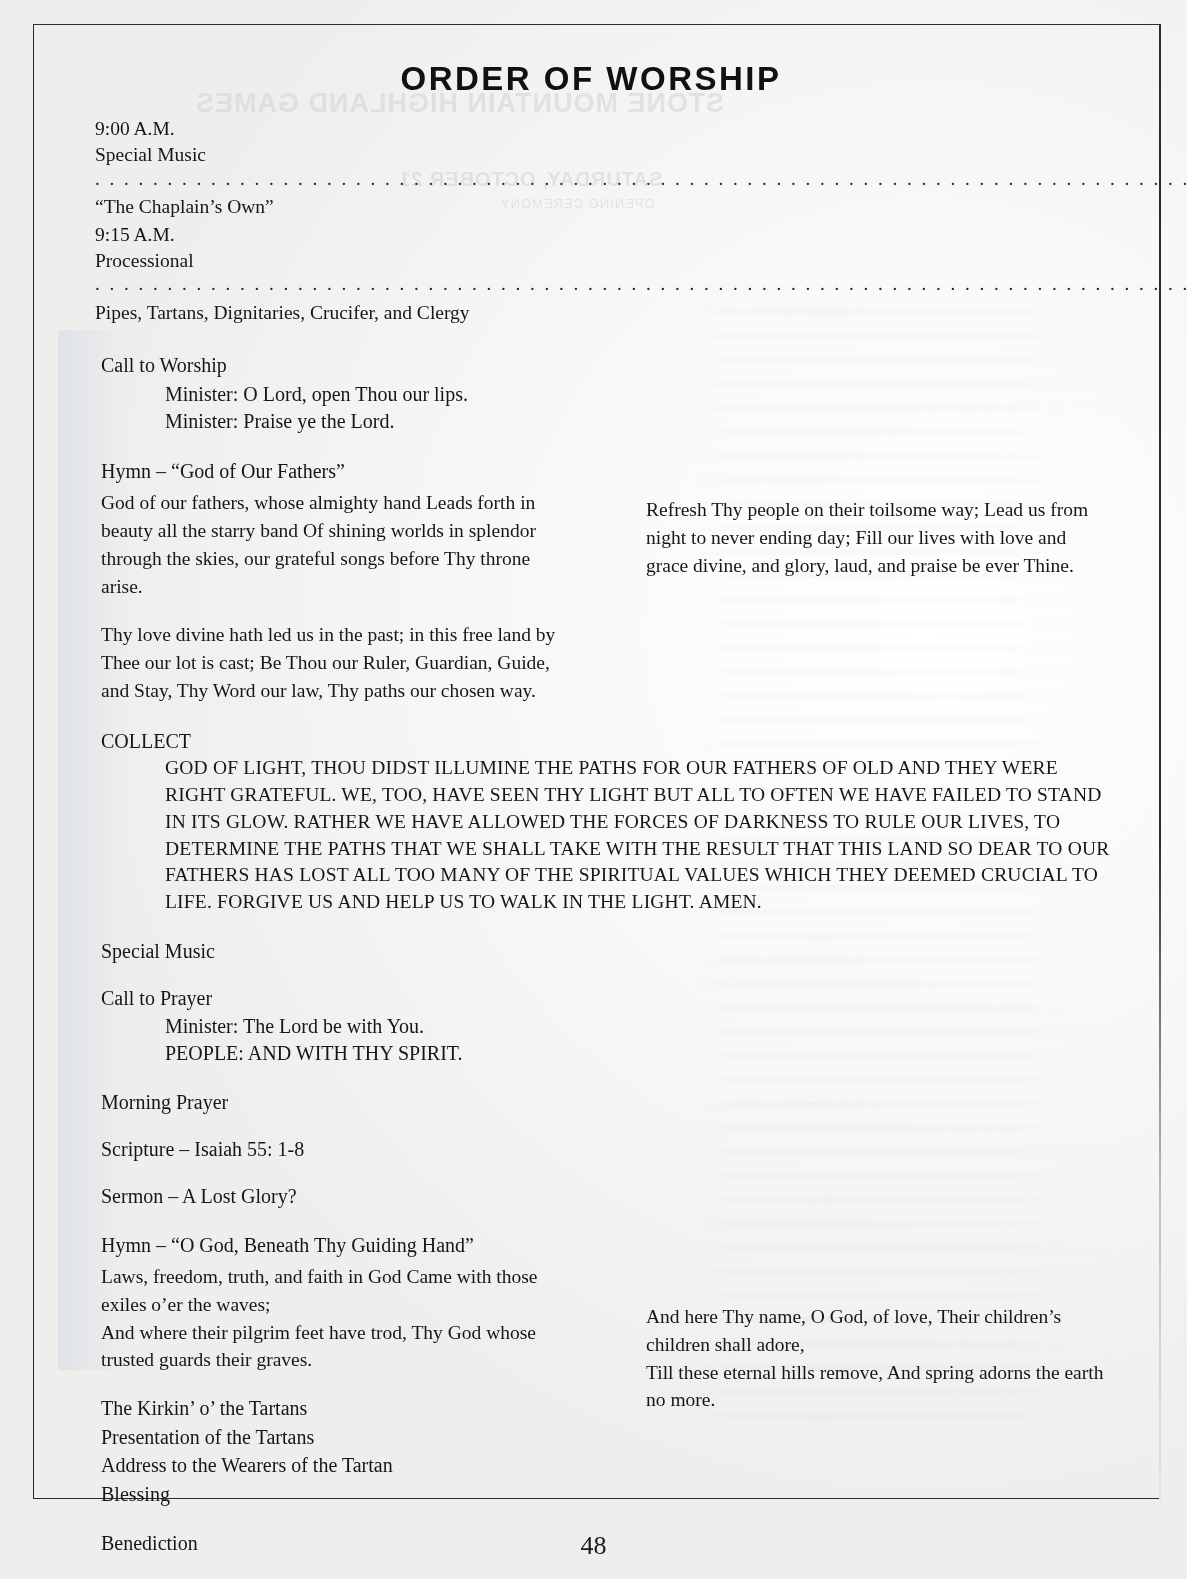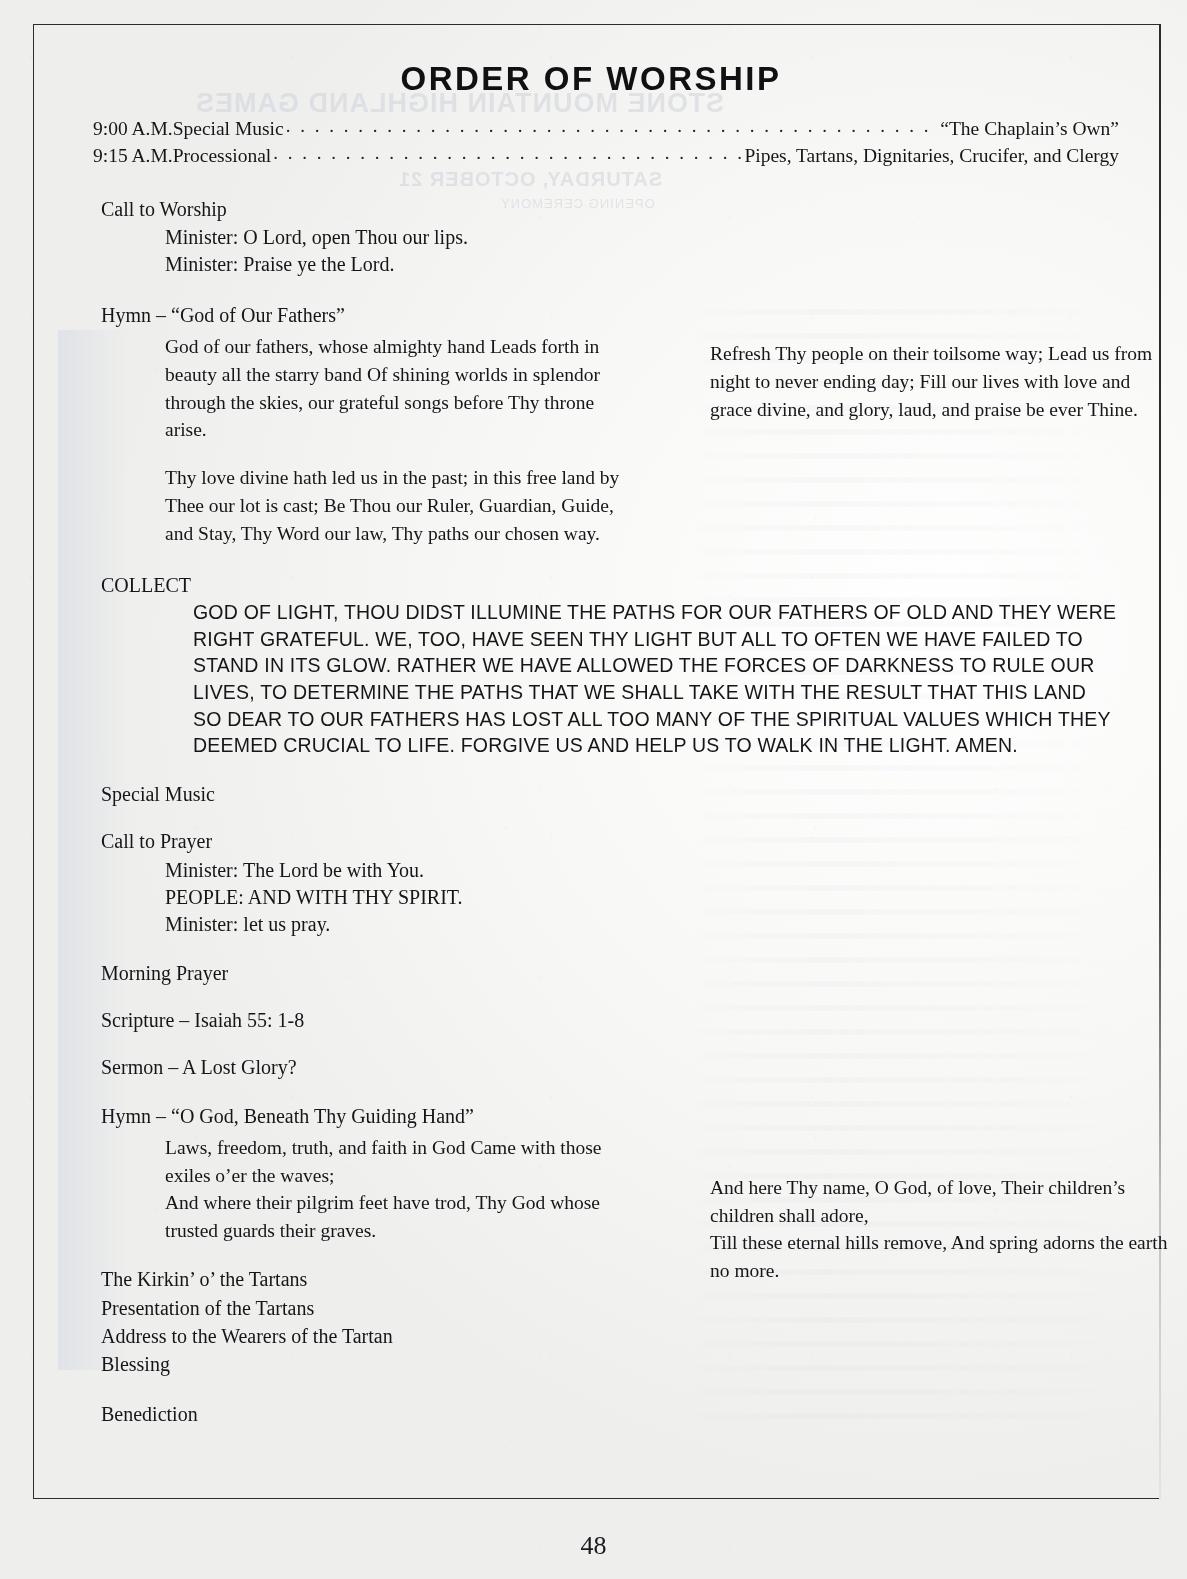--- a/index.html
+++ b/index.html
@@ -113,20 +113,21 @@
   .prelude {
     margin: 0 0 0 30px;
     font-size: 19.5px;
     line-height: 1.35;
   }
   .prelude .line {
     display: flex;
     align-items: baseline;
     white-space: nowrap;
     margin-bottom: 1px;
+    flex-direction: column;
   }
   .prelude .lead {
     flex: 1 1 auto;
     overflow: hidden;
     margin: 0 2px;
     font-size: 19px;
     letter-spacing: 2.5px;
     color: #26262a;
     transform: translateY(-3px);
   }
@@ -143,32 +144,31 @@
   .heading { margin: 0 0 2px 0; }
   .indent { margin-left: 64px; }
   .indent div { margin-bottom: 1px; }
 
   .collect {
     margin: 26px 0 0 38px;
     font-size: 20px;
   }
   .collect .heading { margin-bottom: 2px; }
   .collect .body {
-    margin-left: 92px;
-    font-family: Liberation Sans, sans-serif;
+    margin-left: 64px;
+    font-family: Liberation Serif, serif;
     font-size: 19.5px;
     line-height: 1.37;
     letter-spacing: 0.2px;
   }
 
   .hymn { margin: 26px 0 0 38px; font-size: 20px; }
   .hymn .heading { margin-bottom: 6px; }
   .hymn .cols {
     position: relative;
-    margin-left: 64px;
     min-height: 10px;
   }
   .hymn .verse {
     width: 460px;
     font-size: 19.5px;
     line-height: 1.43;
     margin-bottom: 20px;
   }
   .hymn .rightcol {
     position: absolute;
@@ -269,21 +269,20 @@
     <div class="body">GOD OF LIGHT, THOU DIDST ILLUMINE THE PATHS FOR OUR FATHERS OF OLD AND THEY WERE RIGHT GRATEFUL. WE, TOO, HAVE SEEN THY LIGHT BUT ALL TO OFTEN WE HAVE FAILED TO STAND IN ITS GLOW. RATHER WE HAVE ALLOWED THE FORCES OF DARKNESS TO RULE OUR LIVES, TO DETERMINE THE PATHS THAT WE SHALL TAKE WITH THE RESULT THAT THIS LAND SO DEAR TO OUR FATHERS HAS LOST ALL TOO MANY OF THE SPIRITUAL VALUES WHICH THEY DEEMED CRUCIAL TO LIFE. FORGIVE US AND HELP US TO WALK IN THE LIGHT. AMEN.</div>
   </div>
 
   <div class="simple-line">Special Music</div>
 
   <div class="section tight">
     <div class="heading">Call to Prayer</div>
     <div class="indent">
       <div>Minister: The Lord be with You.</div>
       <div>PEOPLE: AND WITH THY SPIRIT.</div>
-      <div>Minister: let us pray.</div>
     </div>
   </div>
 
   <div class="simple-line">Morning Prayer</div>
   <div class="simple-line">Scripture – Isaiah 55: 1-8</div>
   <div class="simple-line">Sermon – A Lost Glory?</div>
 
   <div class="hymn h2">
     <div class="heading">Hymn – “O God, Beneath Thy Guiding Hand”</div>
     <div class="cols">

